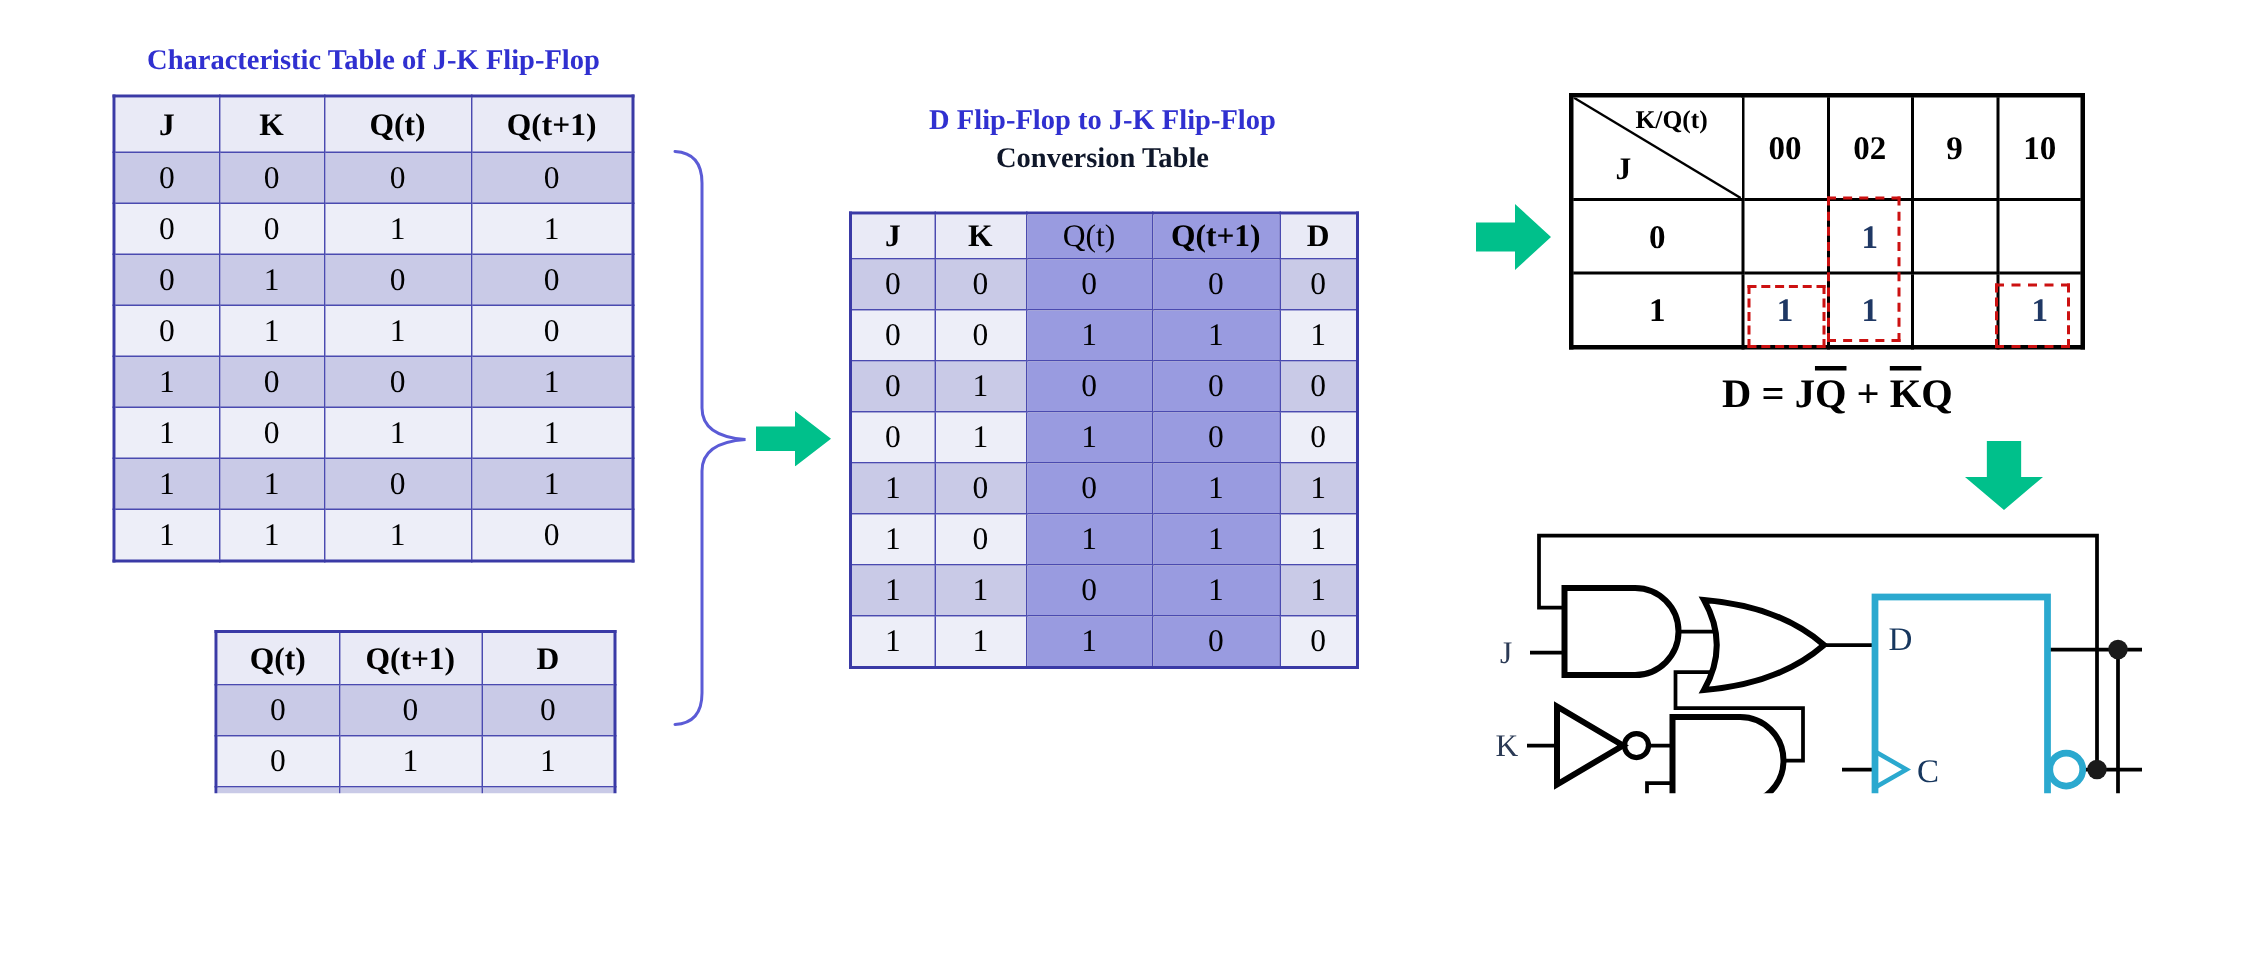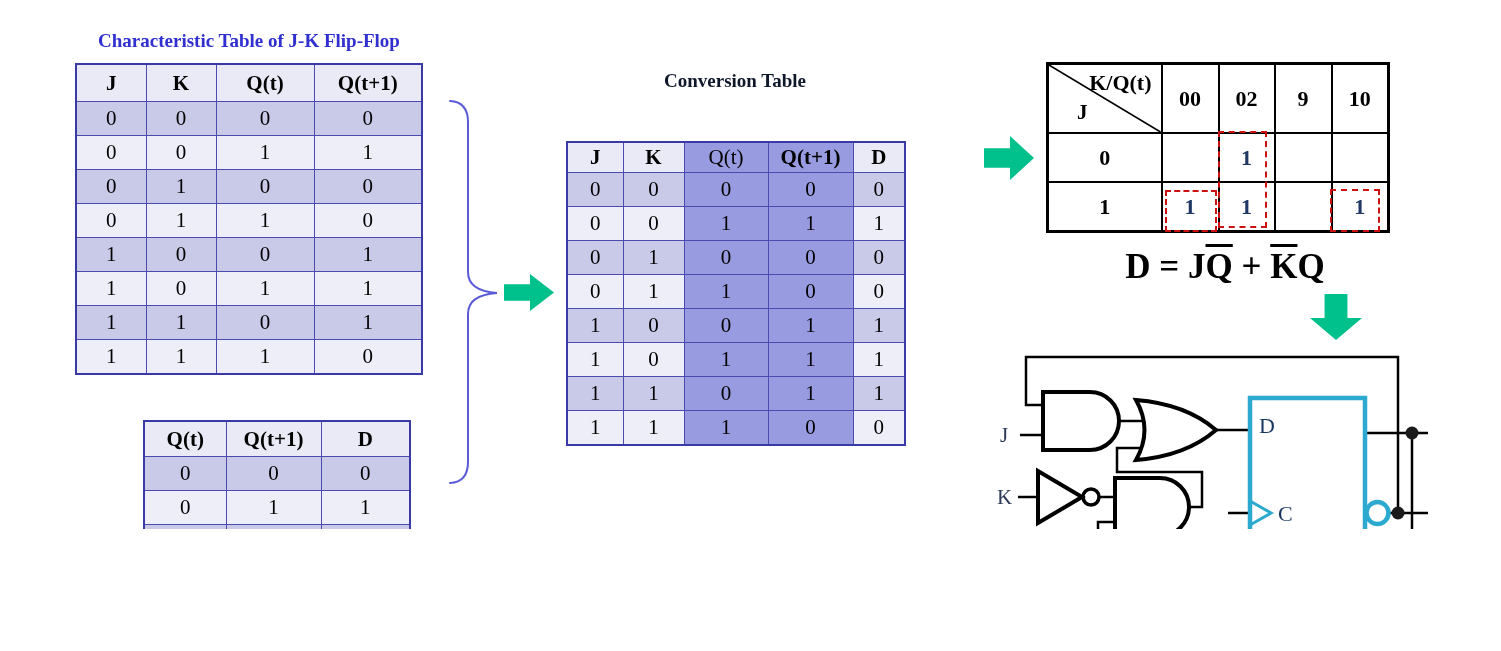--- a/index.html
+++ b/index.html
@@ -44,30 +44,30 @@
   
   #kmap-wrap{position:absolute;left:1046px;top:62px;}
   #kmap-wrap table{border-collapse:collapse;table-layout:fixed;border:3px solid #000;
                    font-family:"Liberation Serif",serif;font-size:22px;font-weight:bold;}
   #kmap-wrap th,#kmap-wrap td{border:2px solid #000;text-align:center;padding:0;background:#fff;color:#000;}
   #kmap-wrap .hdr-row th{height:67px;}
   #kmap-wrap .data-row th,#kmap-wrap .data-row td{height:47px;}
   #kmap-wrap td{color:#1F3864;}
   #kmap-corner{position:relative;}
   #kmap-corner svg{position:absolute;left:0;top:0;width:100%;height:100%;}
-  #kmap-corner .ct{position:absolute;top:5px;right:9px;font-size:22px;text-align:right;}
+  #kmap-corner .ct{position:absolute;top:5px;right:22px;font-size:17px;text-align:right;}
   #kmap-corner .cb{position:absolute;bottom:7px;left:28px;font-size:21px;}
   .kgroup{position:absolute;border:2.5px dashed #CC1111;}
   #kgroup-1{left:1218px;top:131px;width:45px;height:93px;}
   #kgroup-2{left:1165px;top:190px;width:48px;height:38px;}
   #kgroup-3{left:1330px;top:189px;width:46px;height:39px;}
 
   
   #equation{position:absolute;left:1100px;top:247px;width:250px;text-align:center;
-            font-size:35px;font-weight:bold;color:#000;}
+            font-size:27px;font-weight:bold;color:#000;}
   #equation .over{text-decoration:overline;text-decoration-thickness:2.5px;}
 
   
   #circuit{position:absolute;left:990px;top:345px;}
 </style>
 </head>
 <body>
 
 <div class="canvas">
 
@@ -178,20 +178,21 @@
 
   <svg id="brace" width="70" height="405" viewBox="440 90 70 405">
     <path d="M450,101 Q468,102 468,122 L468,272 Q468,291 497,293 Q468,295 468,314 L468,462 Q468,482 450,483" fill="none" stroke="#5B5BD6" stroke-width="2" stroke-linecap="round"></path>
   </svg>
 
   <div class="garrow right" id="arrow-1"></div>
   <div class="garrow right" id="arrow-2"></div>
   <div class="garrow down" id="arrow-3"></div>
 
   <div class="tbl-title" id="title-conv">
+    <div class="l1">D Flip-Flop to J-K Flip-Flop</div>
     <div class="l2">Conversion Table</div>
   </div>
   <div class="tblwrap" id="conv-table-wrap">
       <table>
         <colgroup>
           <col style="width: 56px;">
           <col style="width: 61px;">
           <col style="width: 84px;">
           <col style="width: 85px;">
           <col style="width: 52px;">

